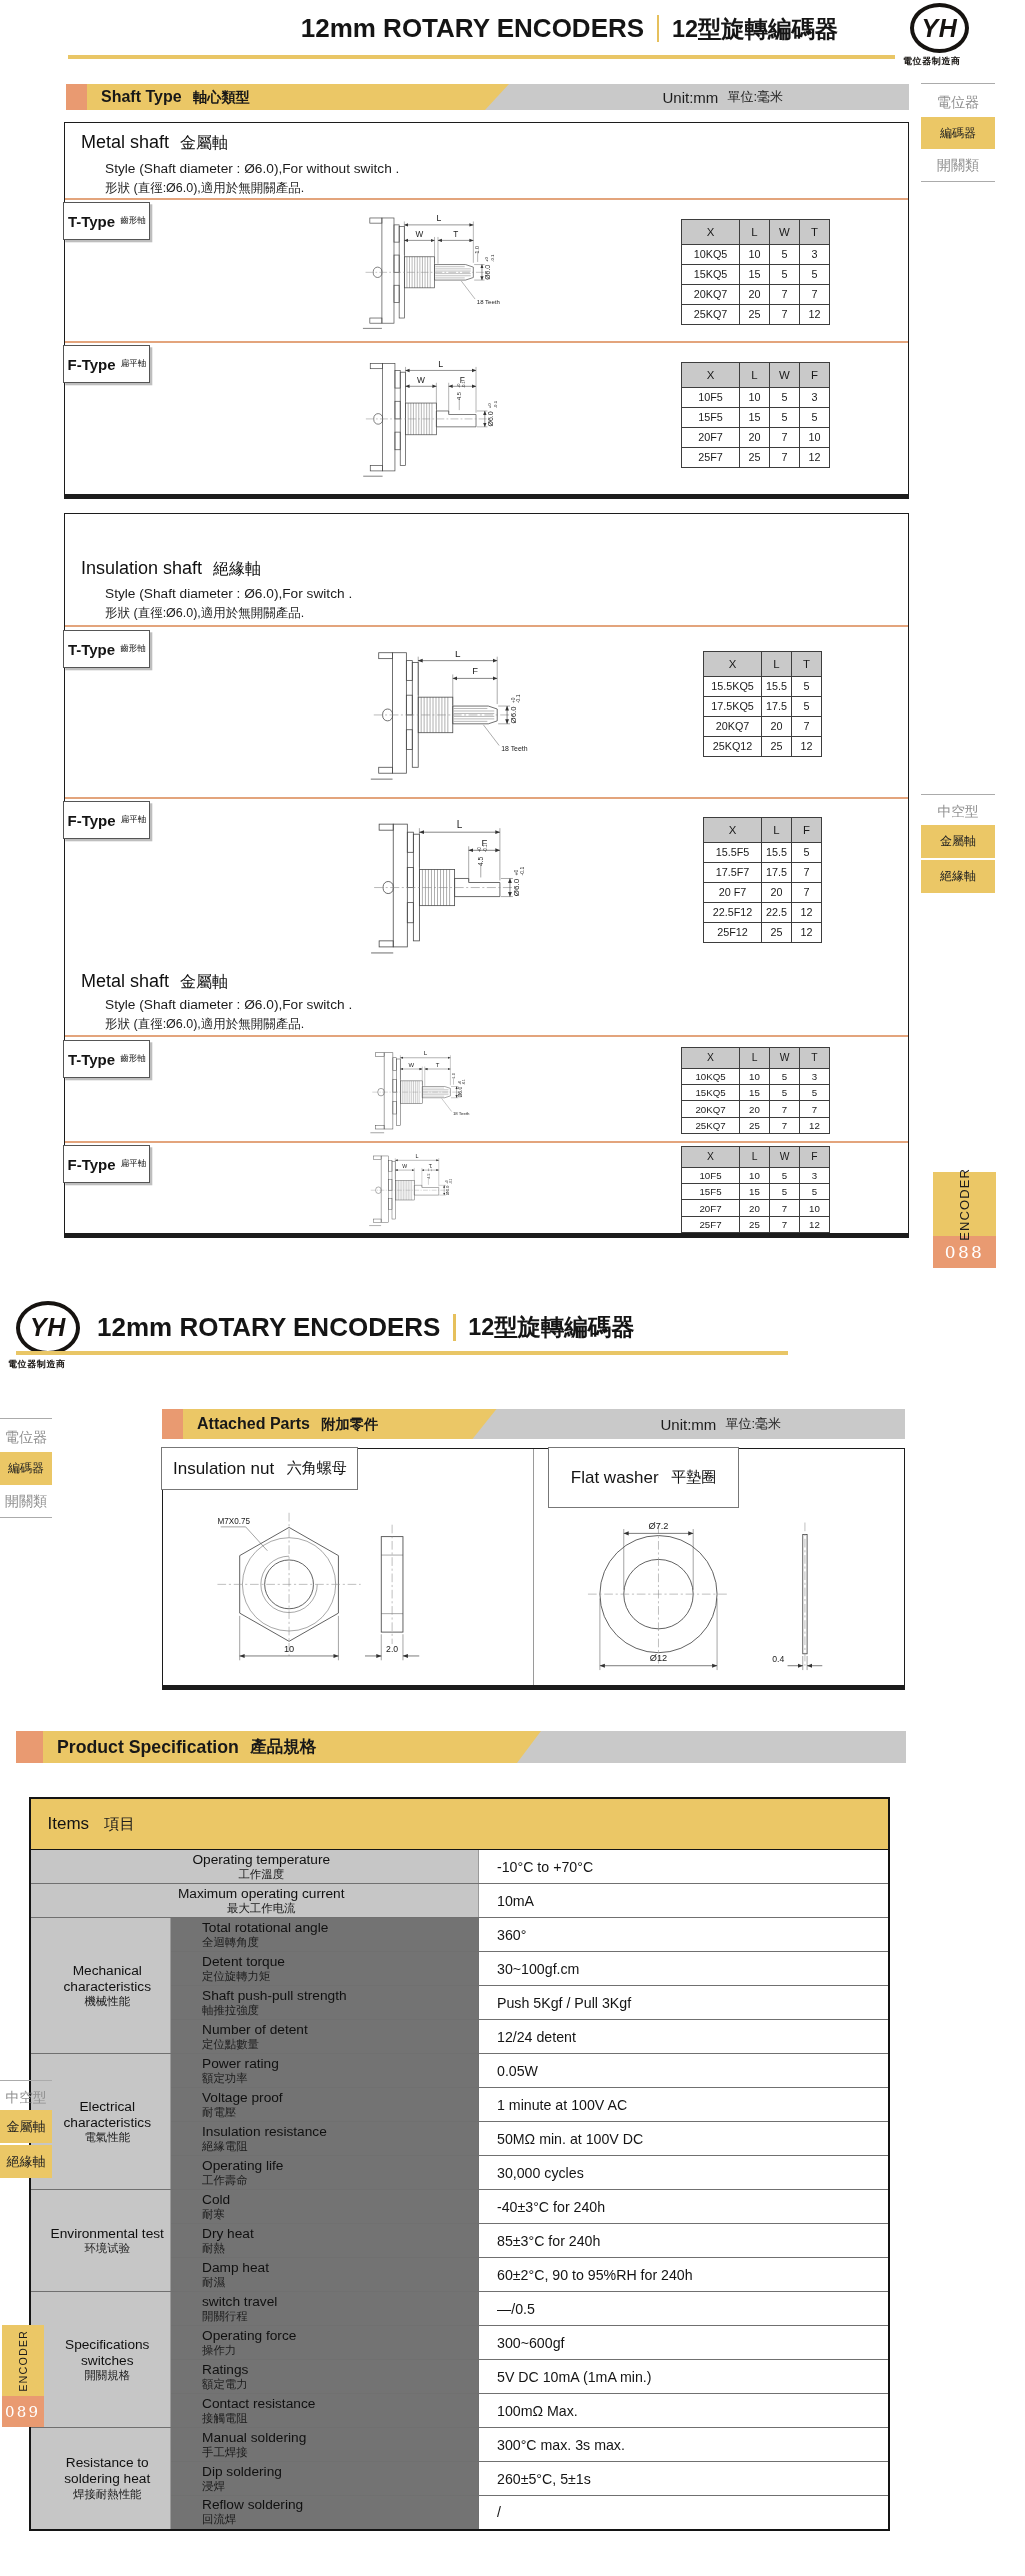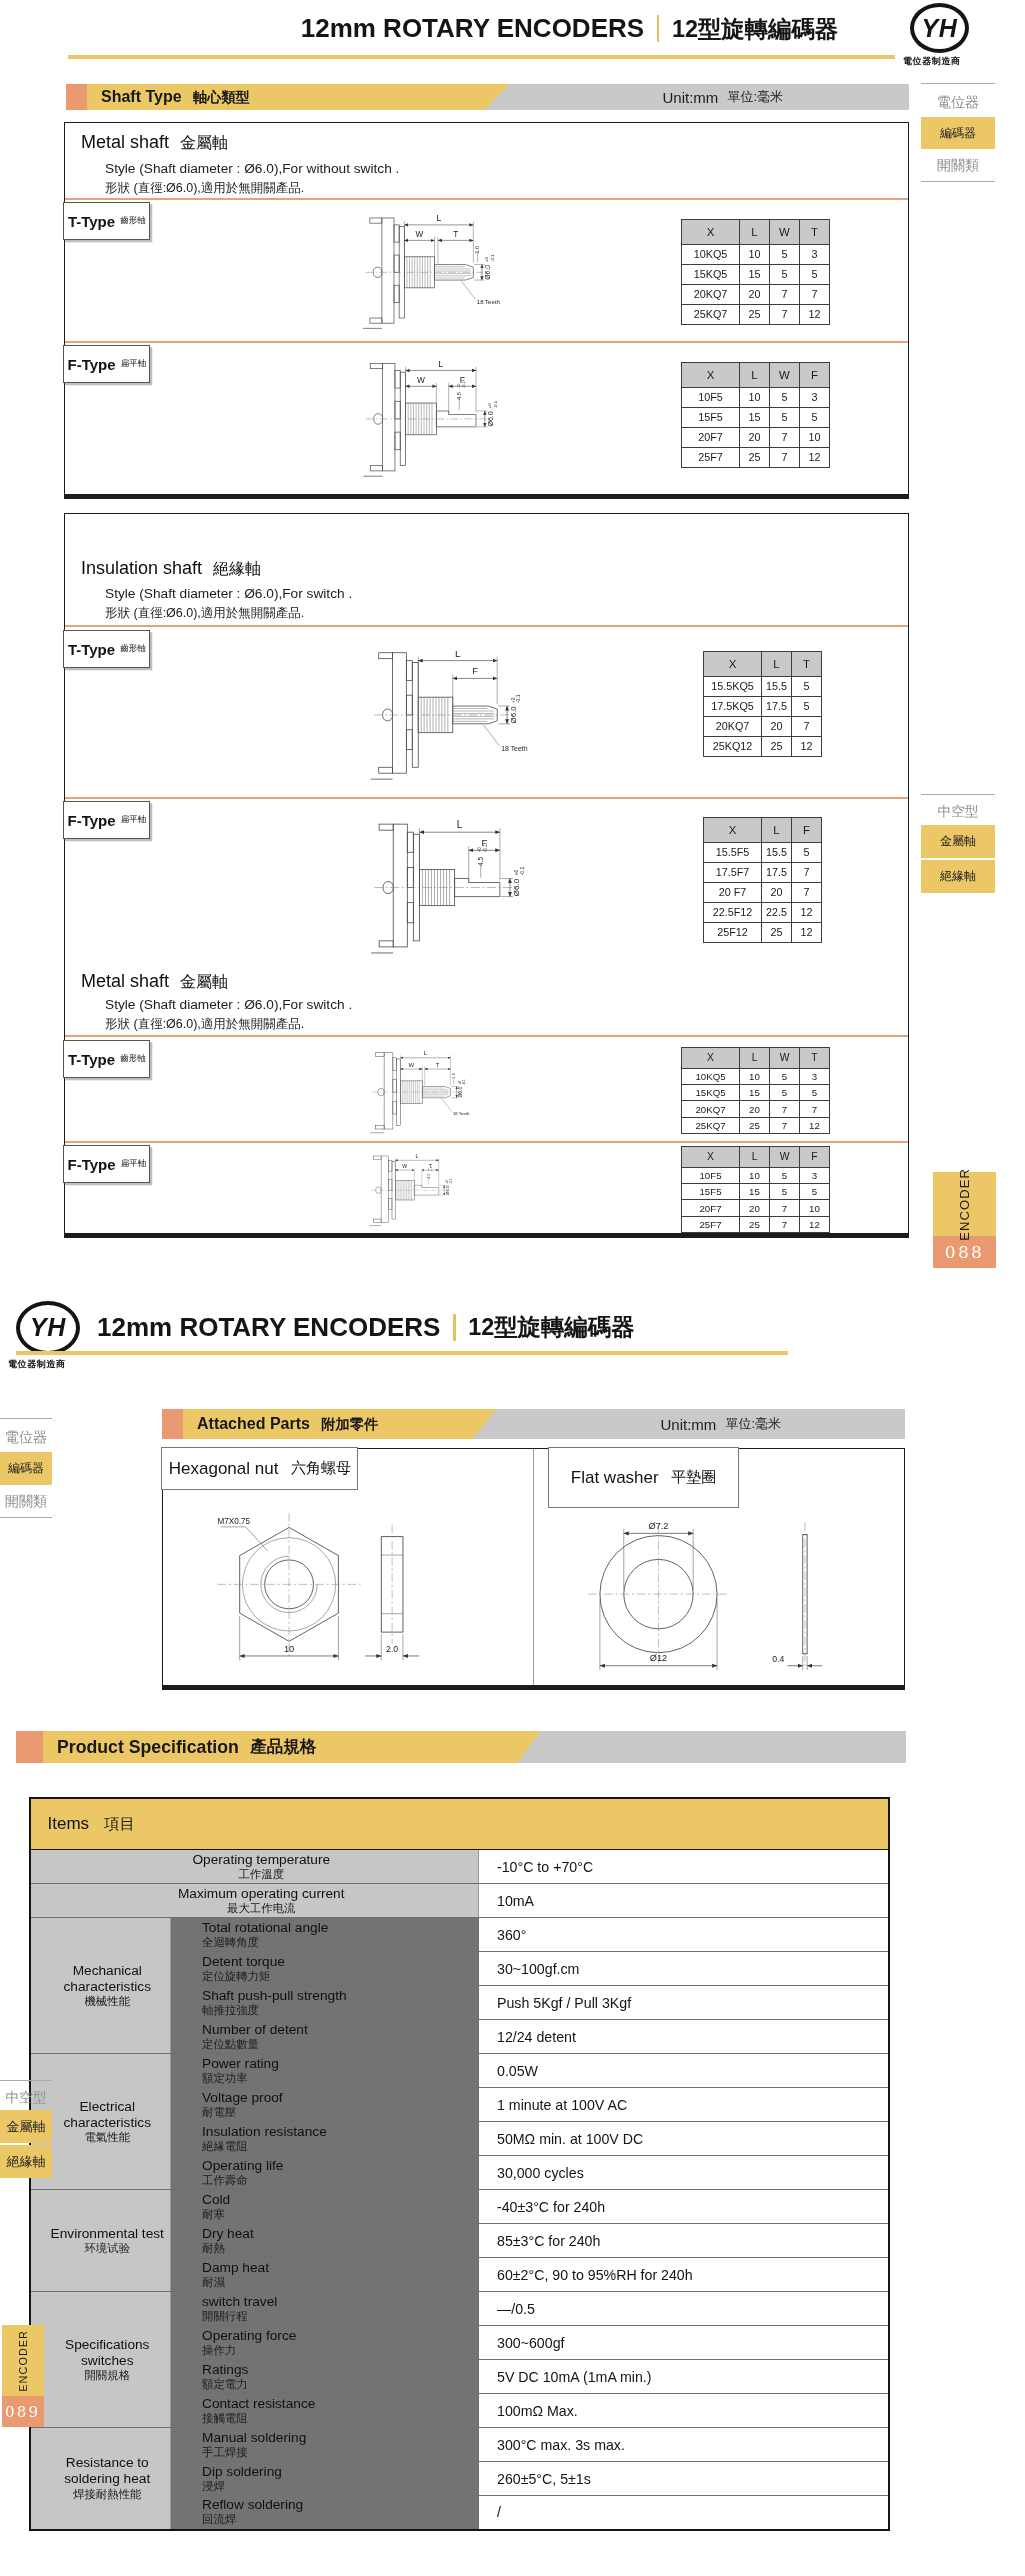--- a/index.html
+++ b/index.html
@@ -718,21 +718,21 @@
       </div>
       <div class="unit" style="right:124px">
         <span class="u-en">Unit:mm</span>
         <span class="u-zh">單位:毫米</span>
       </div>
     </div>
 
     <div class="cbox" style="left:162px;top:161px;width:743px;height:242px">
       <div class="vdiv" style="left:370px;top:0;bottom:0"></div>
       <div class="half-label" style="left:-1.7px;top:-1.7px;width:197px;height:43px">
-        <span class="hl-en">Hexagonal nut</span>
+        <span class="hl-en">Insulation nut</span>
         <span class="hl-zh">六角螺母</span>
       </div>
       <div class="half-label" style="left:385px;top:-1.7px;width:191px;height:61px">
         <span class="hl-en">Flat washer</span>
         <span class="hl-zh">平墊圈</span>
       </div>
 
       <svg class="part-svg" style="left:23px;top:54px;height:179px" viewBox="0 0 560 330">
         <g stroke="#4a4a4a" stroke-width="1.6" fill="none">
           <polygon points="190,45 281,97 281,203 190,255 99,203 99,97"></polygon>

